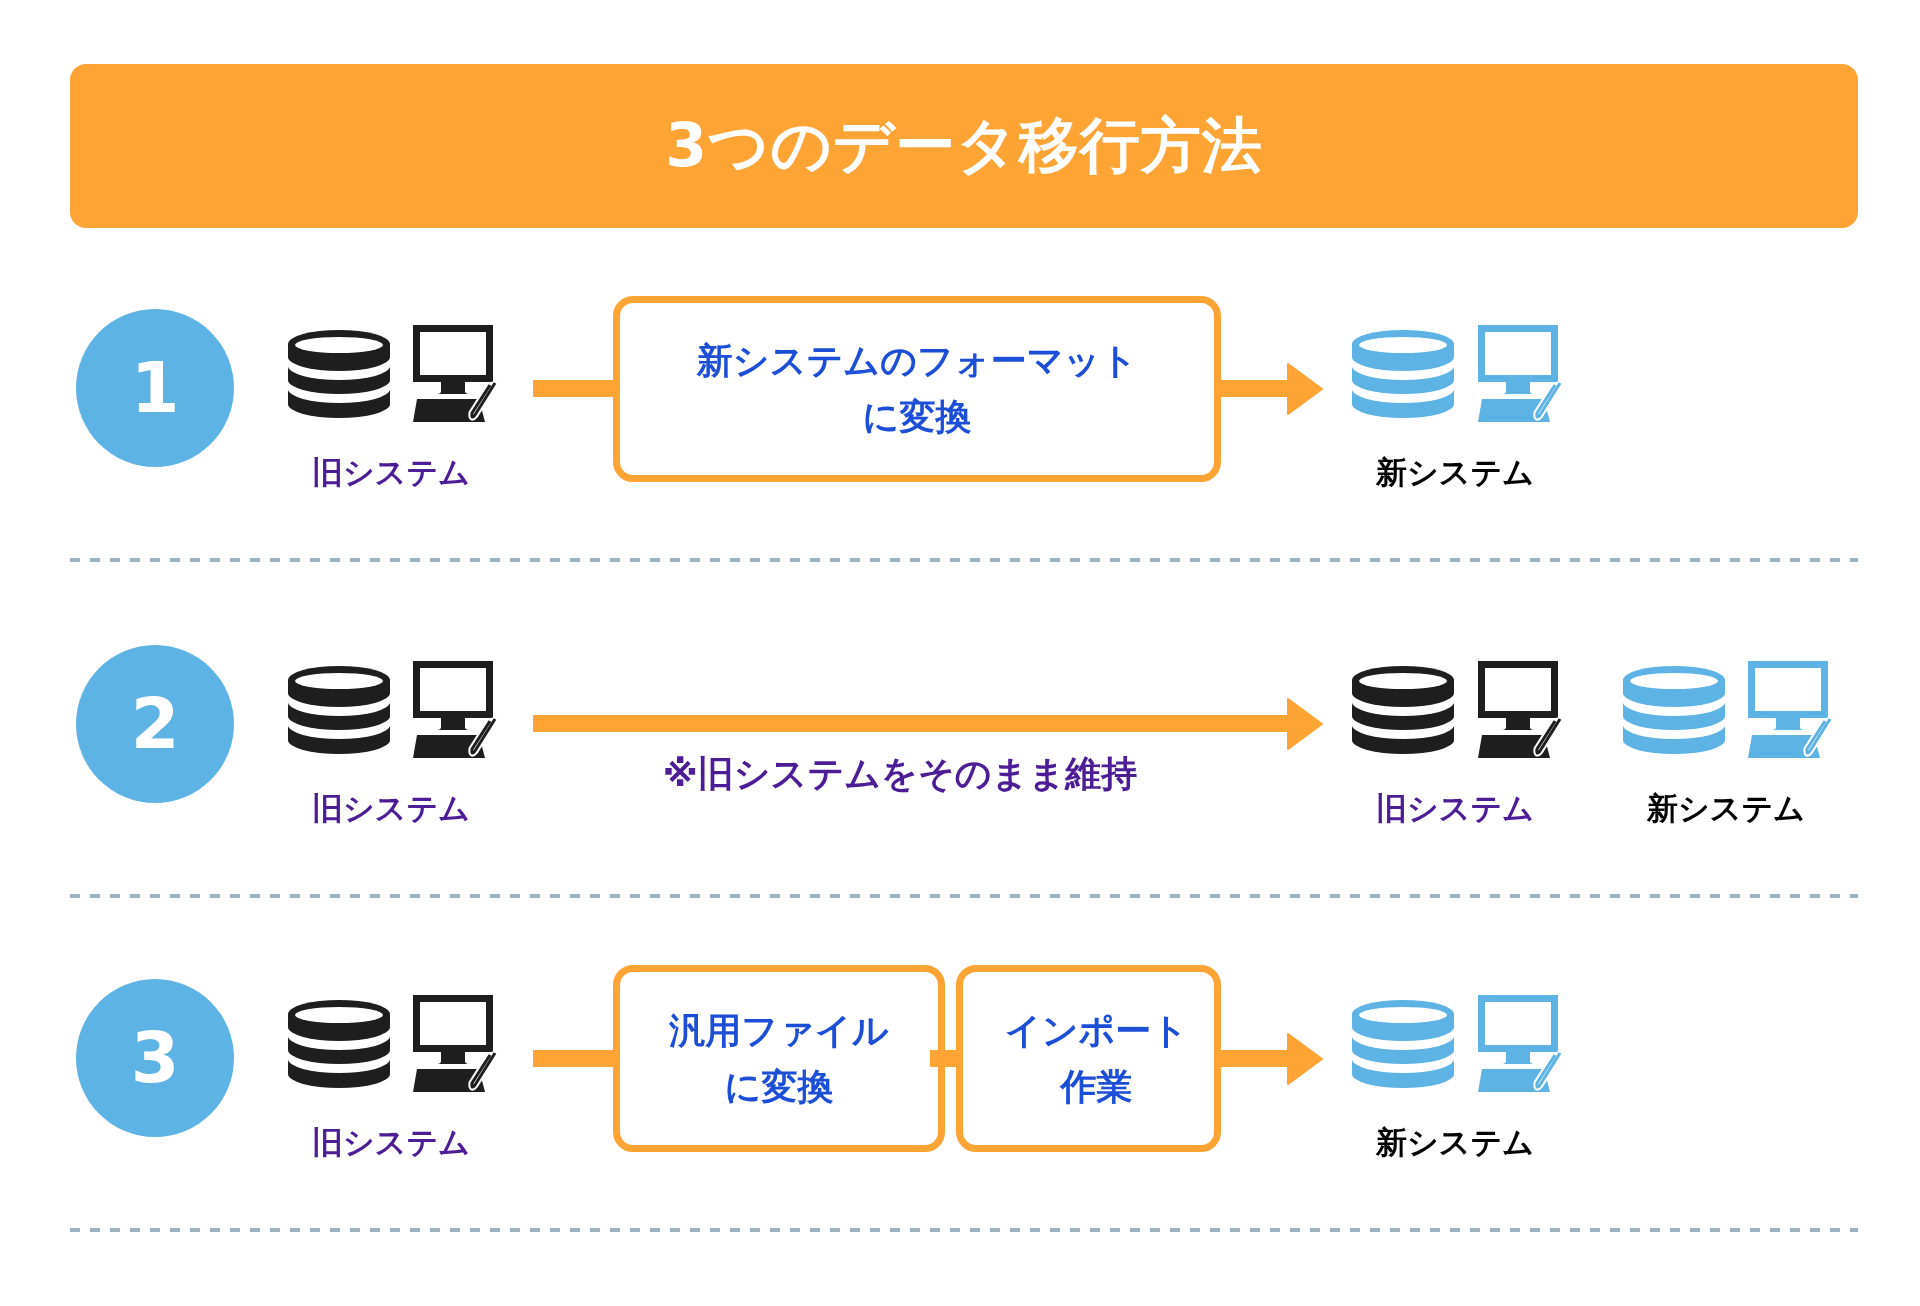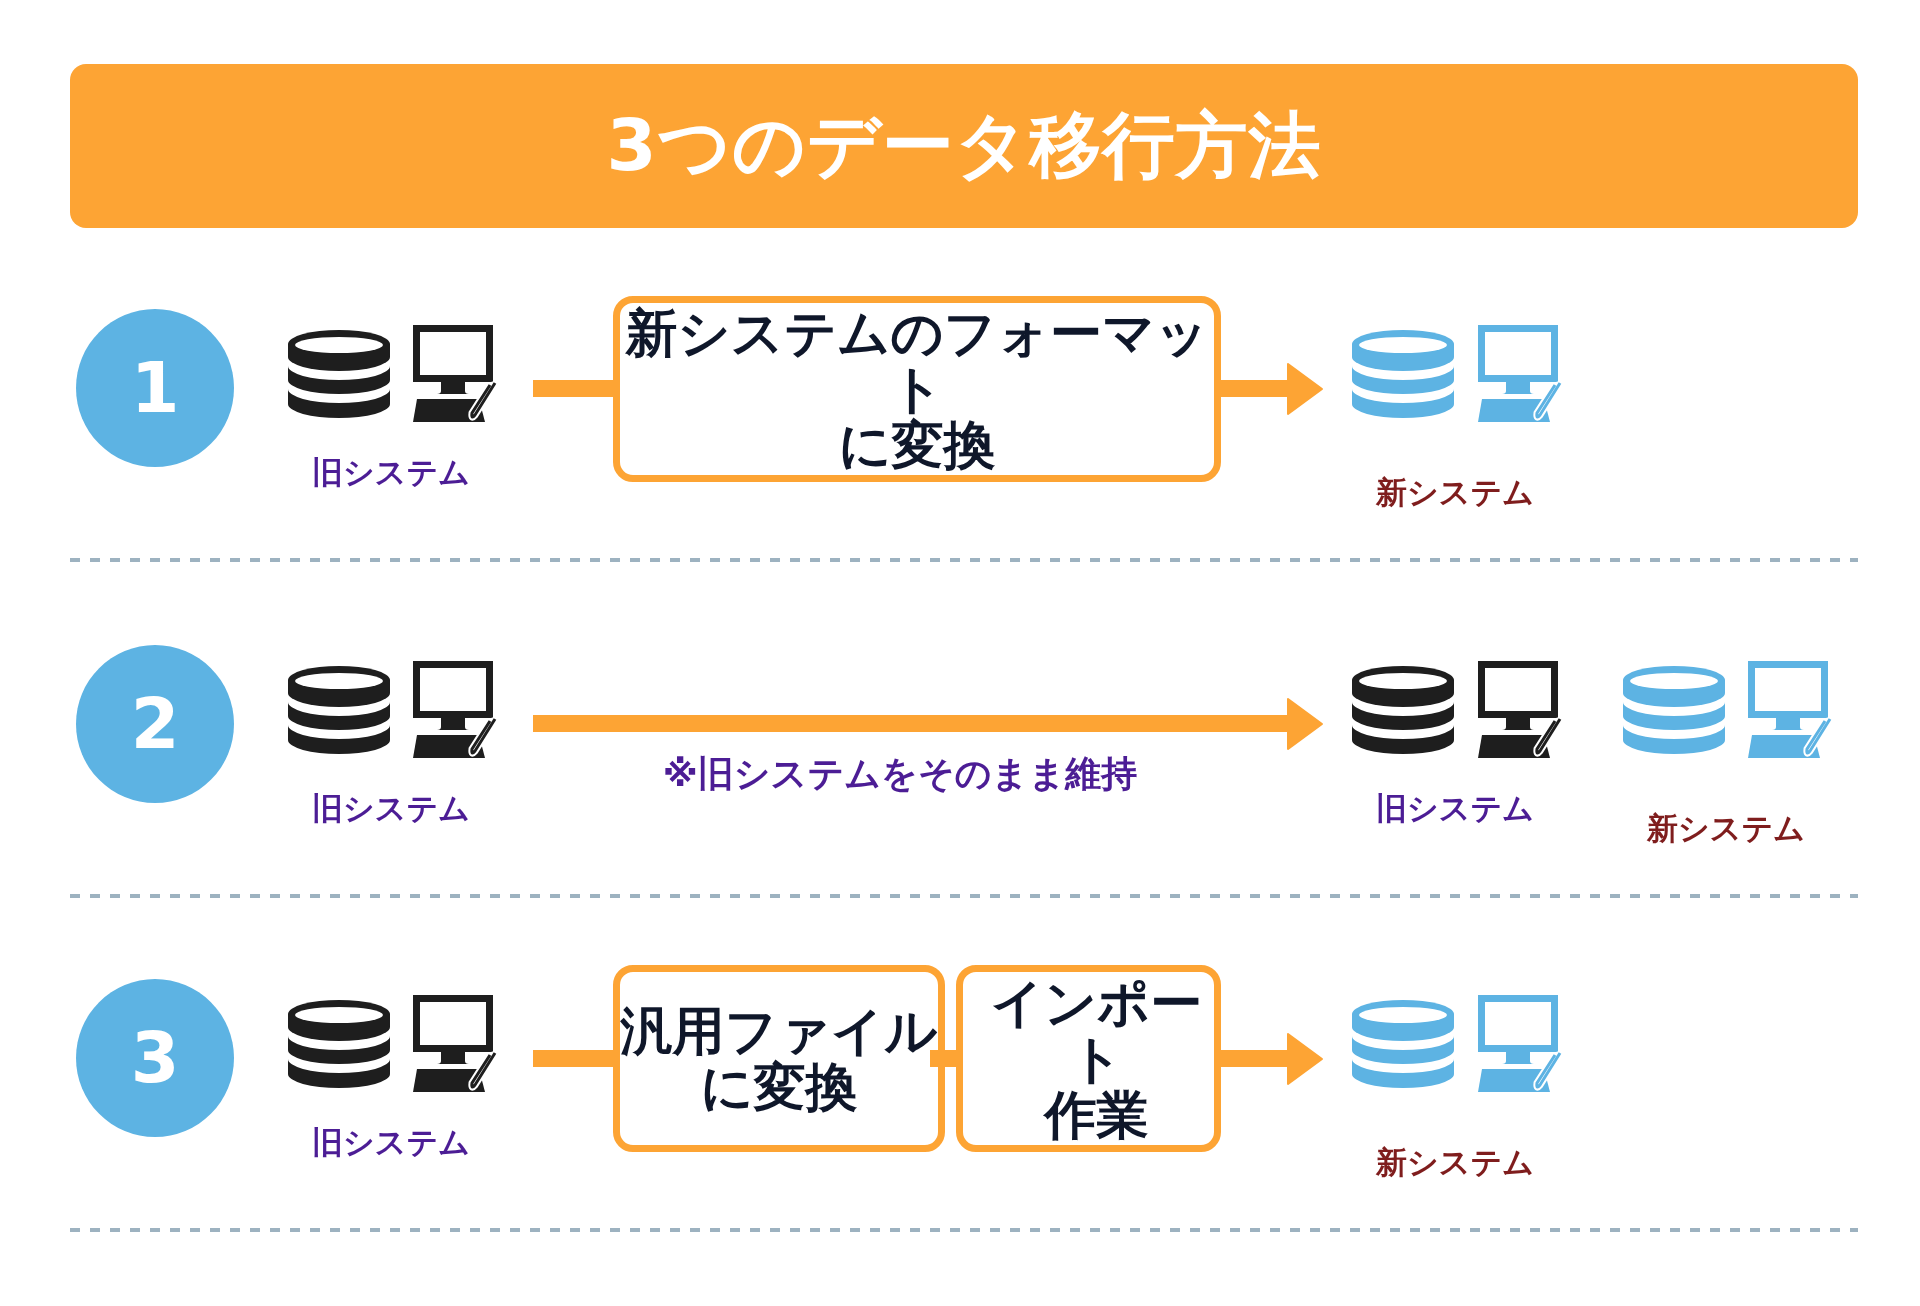--- a/index.html
+++ b/index.html
@@ -1,31 +1,31 @@
 <!DOCTYPE html>
 <html><head>
 <meta charset="utf-8">
 <style>
   html, body { margin: 0; padding: 0; background: #ffffff; }
   body { width: 1920px; height: 1306px; position: relative; overflow: hidden;
          font-family: "DejaVu Sans", "Liberation Sans", sans-serif; }
   .abs { position: absolute; }
   .header { left: 70px; top: 64px; width: 1788px; height: 164px; background: #fda434;
             border-radius: 16px; display: flex; align-items: center; justify-content: center; }
-  .header-title { color: #ffffff; font-size: 72px; font-weight: bold; letter-spacing: 1px; }
+  .header-title { color: #ffffff; font-size: 60px; font-weight: bold; letter-spacing: 1px; }
   .num-circle { width: 158px; height: 158px; border-radius: 50%; background: #5db3e3;
                 display: flex; align-items: center; justify-content: center;
                 color: #ffffff; font-size: 70px; font-weight: bold; }
   .sys-label { font-size: 31px; font-weight: bold; text-align: center; width: 240px; line-height: 34px; }
   .sys-label.old { color: #4c1d95; }
-  .sys-label.new { color: #7f1d1d; margin-top: 20px; }
+  .sys-label.new { color: #000000; }
   .hline { background: #fda434; height: 17px; }
   .box { border: 7px solid #fda434; border-radius: 20px; background: #fff; box-sizing: border-box;
          display: flex; align-items: center; justify-content: center; text-align: center;
-         color: #0f172a; font-size: 52px; font-weight: bold; line-height: 56px; white-space: pre-line; }
+         color: #1d4ed8; font-size: 36px; font-weight: bold; line-height: 56px; white-space: pre-line; }
   .note { color: #4c1d95; font-size: 36px; font-weight: bold; text-align: center; width: 640px; }
   .sep { left: 70px; width: 1788px; height: 4px;
          background-image: linear-gradient(to right, #9db2c0 0 10px, transparent 10px 20px);
          background-size: 20px 4px; }
   svg { overflow: visible; }
 </style>
 </head>
 <body>
 
 <div class="abs header">

